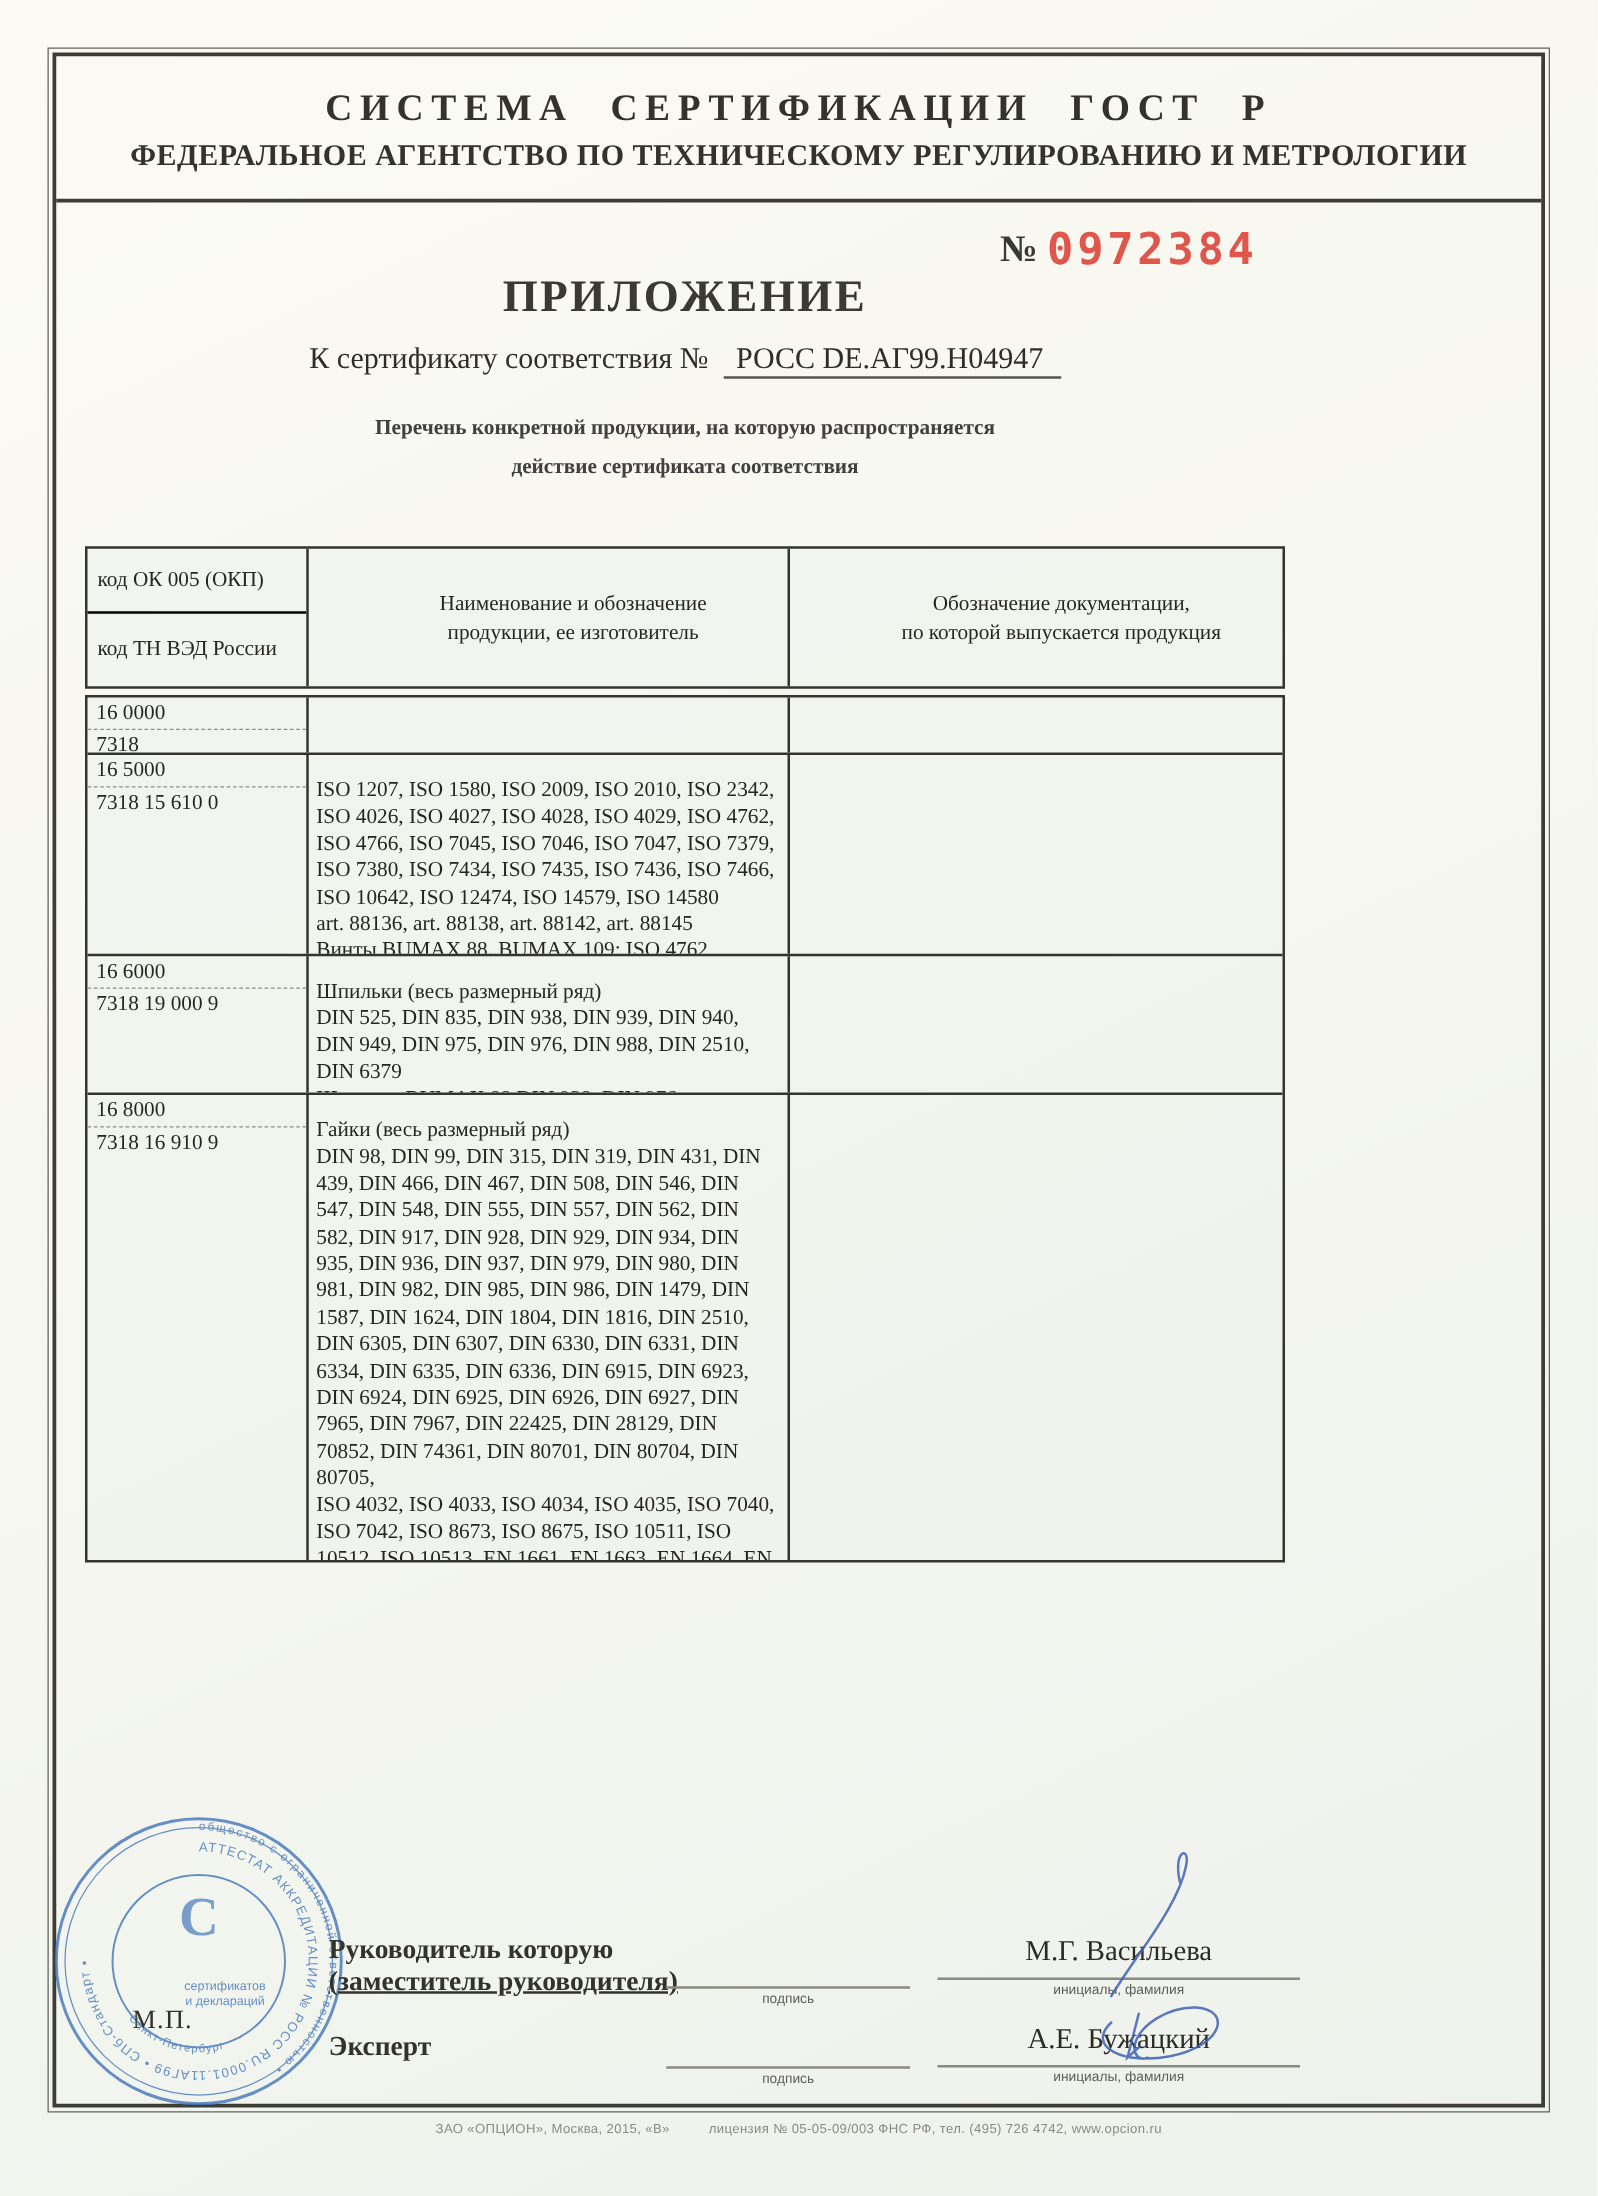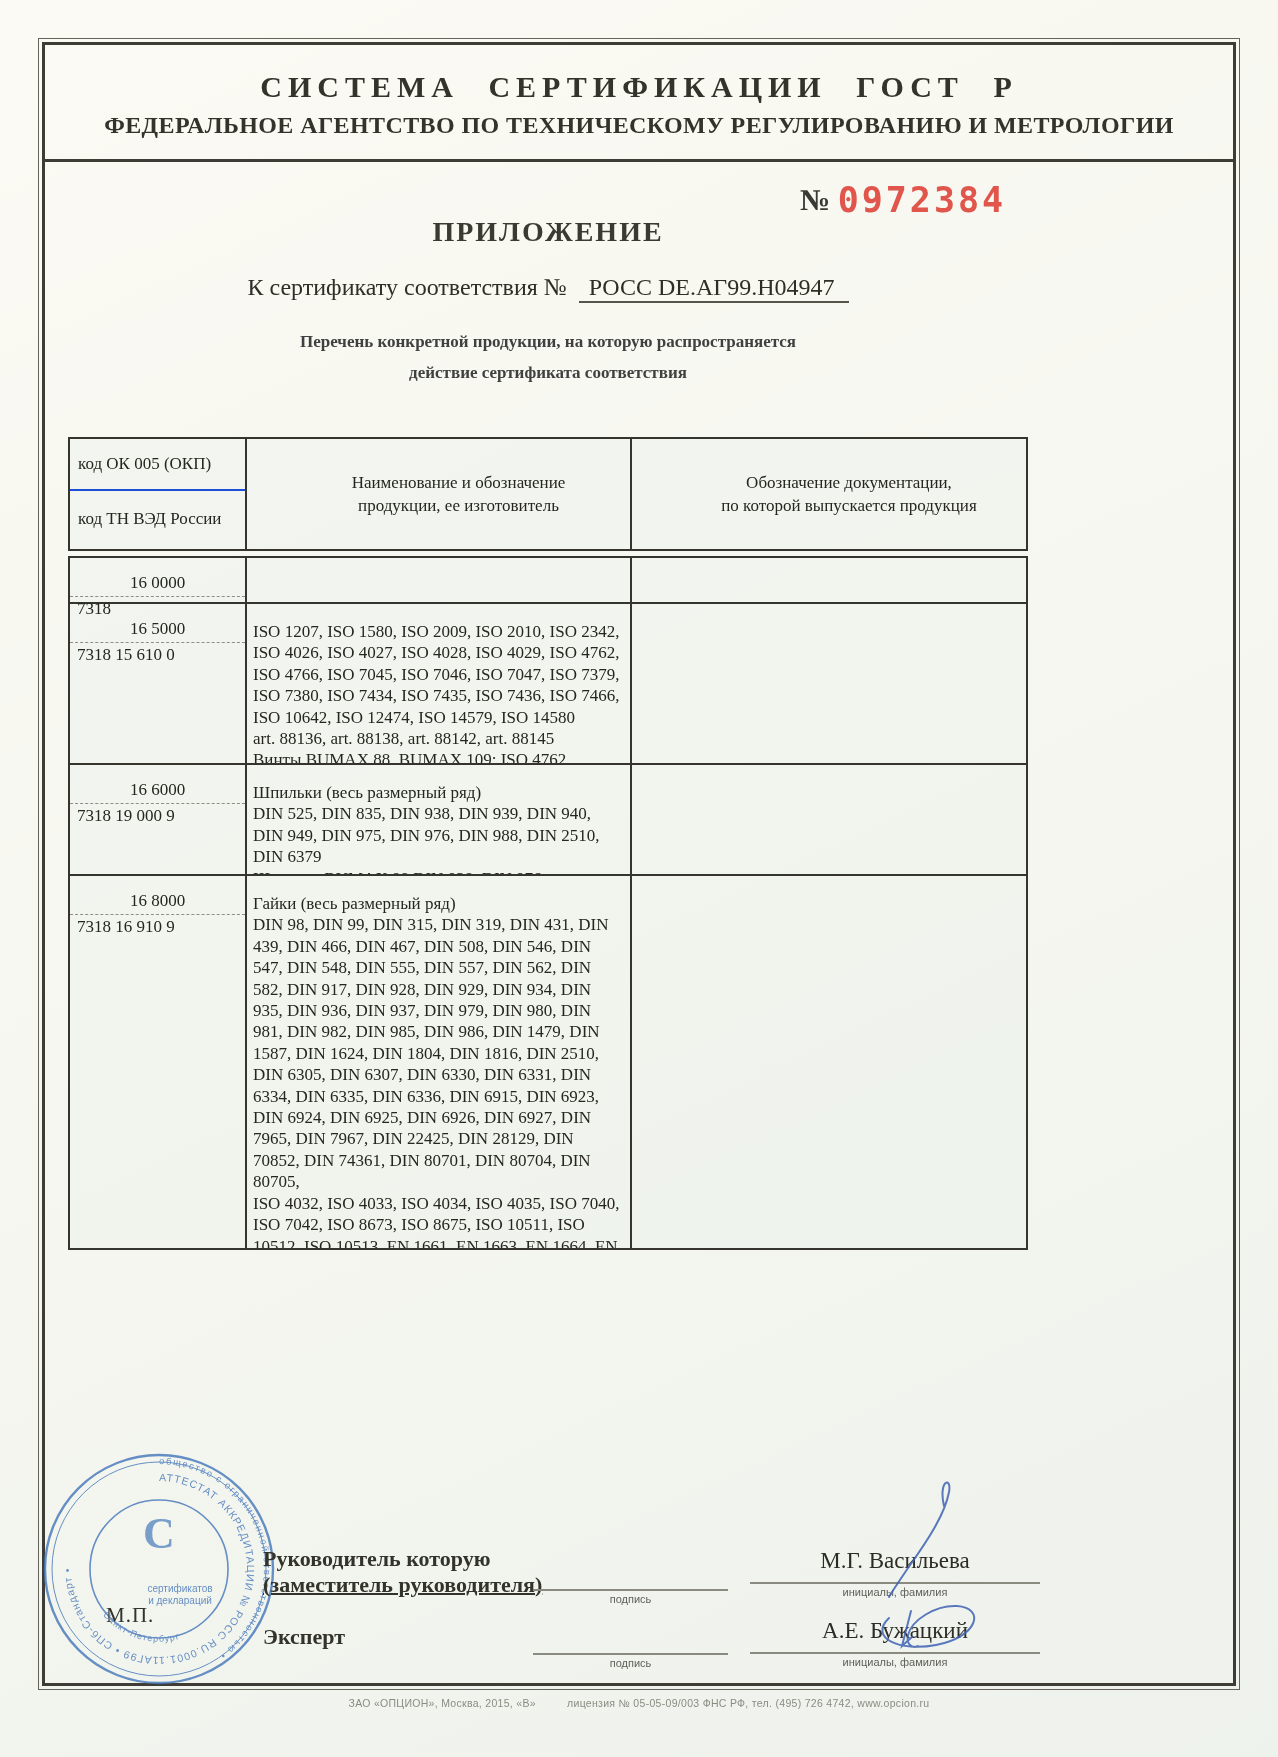--- a/index.html
+++ b/index.html
@@ -15,42 +15,42 @@
   .hdr-divider{left:45px;top:159px;width:1188px;height:3px;background:#3d3d35;}
   
   .sys-title{left:40px;top:70px;width:1198px;text-align:center;
     font-size:30px;font-weight:700;letter-spacing:6px;word-spacing:16px;color:#33332c;}
   .agency{left:44px;top:112px;width:1190px;text-align:center;
     font-size:24px;font-weight:700;letter-spacing:.4px;color:#33332c;}
   .doc-number{left:800px;top:180px;font-size:30px;color:#3a3a34;white-space:nowrap;font-weight:bold;}
   .doc-number .digits{font-family:"DejaVu Sans Mono",monospace;font-size:35px;
     letter-spacing:3px;color:#e0564c;vertical-align:-2px;}
   .apx-title{left:68px;top:216px;width:960px;text-align:center;
-    font-size:28px;font-weight:700;letter-spacing:2px;color:#3a3a32;}
+    font-size:36px;font-weight:700;letter-spacing:2px;color:#3a3a32;}
   .cert-line{left:68px;top:274px;width:960px;text-align:center;font-size:24px;color:#2e2e27;}
   .cert-line .num{border-bottom:2px solid #55554c;padding:0 14px 1px 10px;margin-left:6px;}
   .subtitle{left:68px;top:326px;width:960px;text-align:center;
     font-size:17px;font-weight:700;line-height:31px;white-space:pre-line;color:#404040;}
   
   .tbl{left:68px;top:437px;width:960px;font-size:17px;}
   .thead,.tbody{border:2px solid #35352d;background:rgba(233,240,236,.35);}
   .thead{display:flex;height:114px;box-sizing:border-box;}
   .tbody{margin-top:5px;box-sizing:border-box;}
   .c1{width:177px;box-sizing:border-box;border-right:2px solid #35352d;flex:none;}
   .c2{width:385px;box-sizing:border-box;border-right:2px solid #35352d;flex:none;}
   .c3{flex:1;box-sizing:border-box;}
   .th-okp,.th-tnved{display:flex;align-items:center;padding:0 8px;box-sizing:border-box;}
-  .th-okp{height:52px;border-bottom:2px solid #1d4ed8;}
+  .th-okp{height:52px;border-bottom:2px solid #000000;}
   .th-tnved{height:56px;}
   .th-center{display:flex;align-items:center;justify-content:center;text-align:center;
     white-space:pre-line;line-height:23px;padding-left:40px;}
   .trow{display:flex;box-sizing:border-box;}
   .trow + .trow{border-top:2px solid #35352d;}
   .r1{height:44px;} .r2{height:161px;} .r3{height:111px;} .r4{height:374px;}
-  .code-top{padding:15px 7px 3px;border-bottom:1px dashed #8f8f86;line-height:20px;text-align:center;}
+  .code-top{padding:2px 7px 3px;border-bottom:1px dashed #8f8f86;line-height:20px;}
   .code-bottom{padding:2px 7px;line-height:20px;}
   .prod{padding:17px 6px 0;line-height:21.4px;white-space:pre-line;overflow:hidden;}
   
   .role{left:263px;font-weight:700;font-size:22px;color:#33332b;line-height:26px;}
   .role .ul{text-decoration:underline;text-decoration-thickness:2px;}
   .sigline{border-top:2px solid #8a8a80;text-align:center;
     font-family:"Liberation Sans",sans-serif;font-size:11px;color:#5f5f58;padding-top:2px;}
   .fio{font-size:23px;text-align:center;color:#2c2c25;}
   .mp{left:106px;top:1603px;font-size:21px;color:#33332c;letter-spacing:1px;}
   

